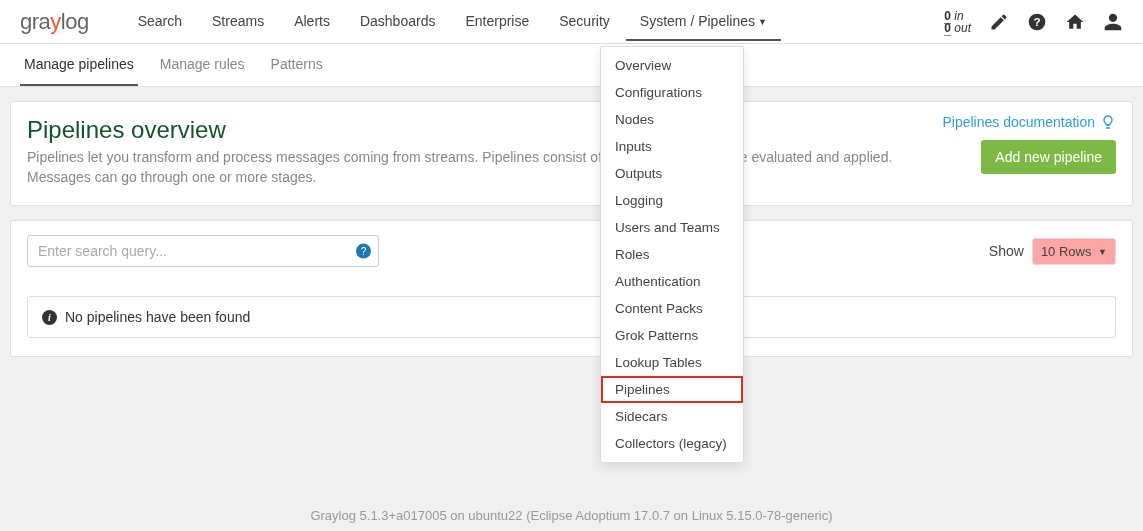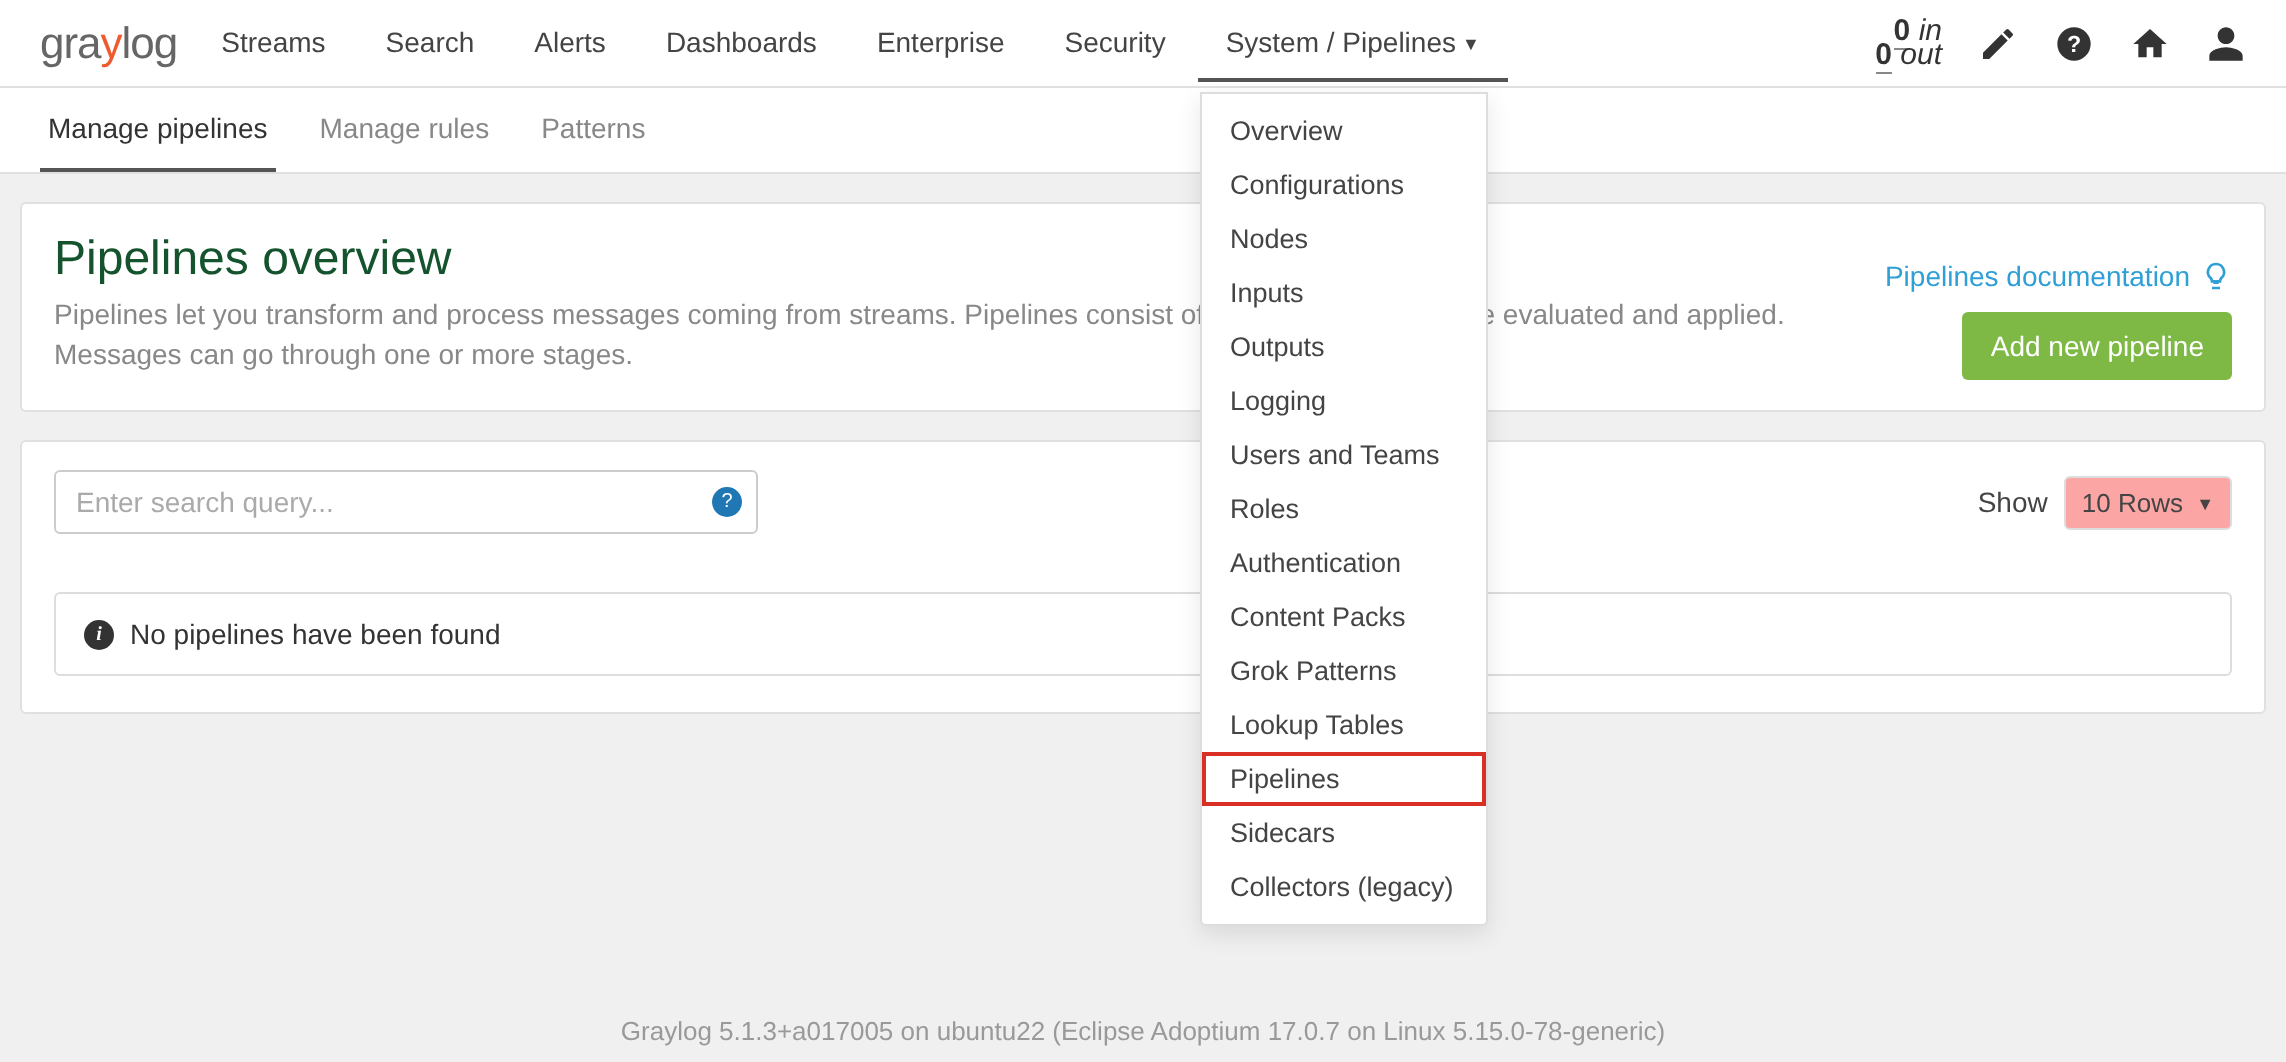--- a/index.html
+++ b/index.html
@@ -1,36 +1,36 @@
 <!DOCTYPE html>
 <html><head>
 <meta charset="utf-8">
 <style>
 * { box-sizing: border-box; margin: 0; padding: 0; }
 body { font-family: -apple-system, BlinkMacSystemFont, "Segoe UI", Helvetica, Arial, sans-serif; font-size: 14px; color: #333; background: #f0f0f0; width: 1143px; height: 531px; overflow: hidden; position: relative; }
 .topbar { background: #fff; height: 44px; display: flex; align-items: center; padding: 0 20px; border-bottom: 1px solid #e0e0e0; }
-.logo { font-size: 22px; font-weight: 500; color: #666; letter-spacing: -0.5px; margin-right: 8px; }
+.logo { font-size: 22px; font-weight: 500; color: #666; letter-spacing: -0.5px; margin-right: 35px; }
 .logo .orange { color: #ee5b2f; }
 .nav { display: flex; gap: 2px; }
 .nav-item { padding: 10px 14px; color: #444; cursor: pointer; font-size: 14px; }
 .nav-item.active { border-bottom: 2px solid #555; }
 .nav-caret { font-size: 9px; margin-left: 3px; position: relative; top: -1px; }
 .topbar-right { margin-left: auto; display: flex; align-items: center; gap: 18px; }
-.io-counts { text-align: right; font-size: 15px; line-height: 12px; color: #333; }
+.io-counts { font-size: 12px; line-height: 12px; color: #333; }
 .io-counts .n { font-weight: bold; border-bottom: 1px solid #888; }
 .io-counts .lbl { font-style: italic; }
 .icon-btn { color: #333; cursor: pointer; }
 .subnav { background: #fff; padding: 0 20px; border-bottom: 1px solid #e0e0e0; display: flex; gap: 18px; }
 .subnav-item { padding: 12px 4px; color: #888; cursor: pointer; font-size: 14px; }
 .subnav-item.active { color: #333; border-bottom: 2px solid #555; }
 .content-box { background: #fff; margin: 14px 10px 0; border: 1px solid #e0e0e0; border-radius: 3px; padding: 14px 16px 18px; position: relative; }
 .page-title { font-size: 24px; font-weight: 500; color: #14532d; margin-bottom: 4px; }
 .page-desc { color: #888; font-size: 14px; line-height: 1.4; max-width: 930px; }
 .top-right-group { position: absolute; top: 12px; right: 16px; text-align: right; }
-.doc-link { color: #2f9fd6; font-size: 14px; cursor: pointer; display: inline-flex; align-items: flex-start; gap: 5px; margin-top: 16px; }
+.doc-link { color: #2f9fd6; font-size: 14px; cursor: pointer; display: inline-flex; align-items: flex-start; gap: 5px; }
 .add-btn { background: #7eb945; color: #fff; border: none; padding: 9px 14px; border-radius: 3px; cursor: pointer; font-size: 14px; margin-top: 10px; }
 .search-row { display: flex; align-items: center; gap: 10px; margin-bottom: 29px; }
 .search-input-wrap { position: relative; width: 352px; }
 .search-input { width: 100%; padding: 7px 34px 7px 10px; border: 1px solid #ccc; border-radius: 3px; font-size: 14px; color: #333; }
 .search-input::placeholder { color: #aaa; }
 .search-help { position: absolute; right: 8px; top: 50%; transform: translateY(-50%); width: 15px; height: 15px; border-radius: 50%; background: #1f77b4; color: #fff; font-size: 10px; display: flex; align-items: center; justify-content: center; cursor: pointer; }
 .show-group { margin-left: auto; display: flex; align-items: center; gap: 8px; color: #444; }
 .rows-select { background: #fca5a5; border: 1px solid #ddd; padding: 5px 8px; border-radius: 3px; cursor: pointer; font-size: 13px; }
 .empty-box { border: 1px solid #ddd; border-radius: 3px; padding: 12px 14px; display: flex; align-items: center; gap: 8px; color: #333; }
 .info-icon { width: 15px; height: 15px; border-radius: 50%; background: #333; color: #fff; font-size: 10px; font-weight: bold; display: flex; align-items: center; justify-content: center; font-style: italic; font-family: Georgia, serif; }
@@ -39,22 +39,22 @@
 .dropdown-item.highlighted { outline: 2px solid #d93025; outline-offset: -2px; }
 .footer { position: absolute; bottom: 8px; left: 0; right: 0; text-align: center; color: #999; font-size: 13px; }
 svg { display: block; }
 </style>
 </head>
 <body>
 
 <div class="topbar">
   <div class="logo"><span>gra</span><span class="orange">y</span><span>log</span></div>
   <div class="nav">
+    <div class="nav-item">Search</div>
     <div class="nav-item">Streams</div>
-    <div class="nav-item">Search</div>
     <div class="nav-item">Alerts</div>
     <div class="nav-item">Dashboards</div>
     <div class="nav-item">Enterprise</div>
     <div class="nav-item">Security</div>
     <div class="nav-item active"><span>System / Pipelines</span><span class="nav-caret">▼</span></div>
   </div>
   <div class="topbar-right">
     <div class="io-counts">
       <div><span class="n">0</span> <span class="lbl">in</span></div>
       <div><span class="n">0</span> <span class="lbl">out</span></div>

